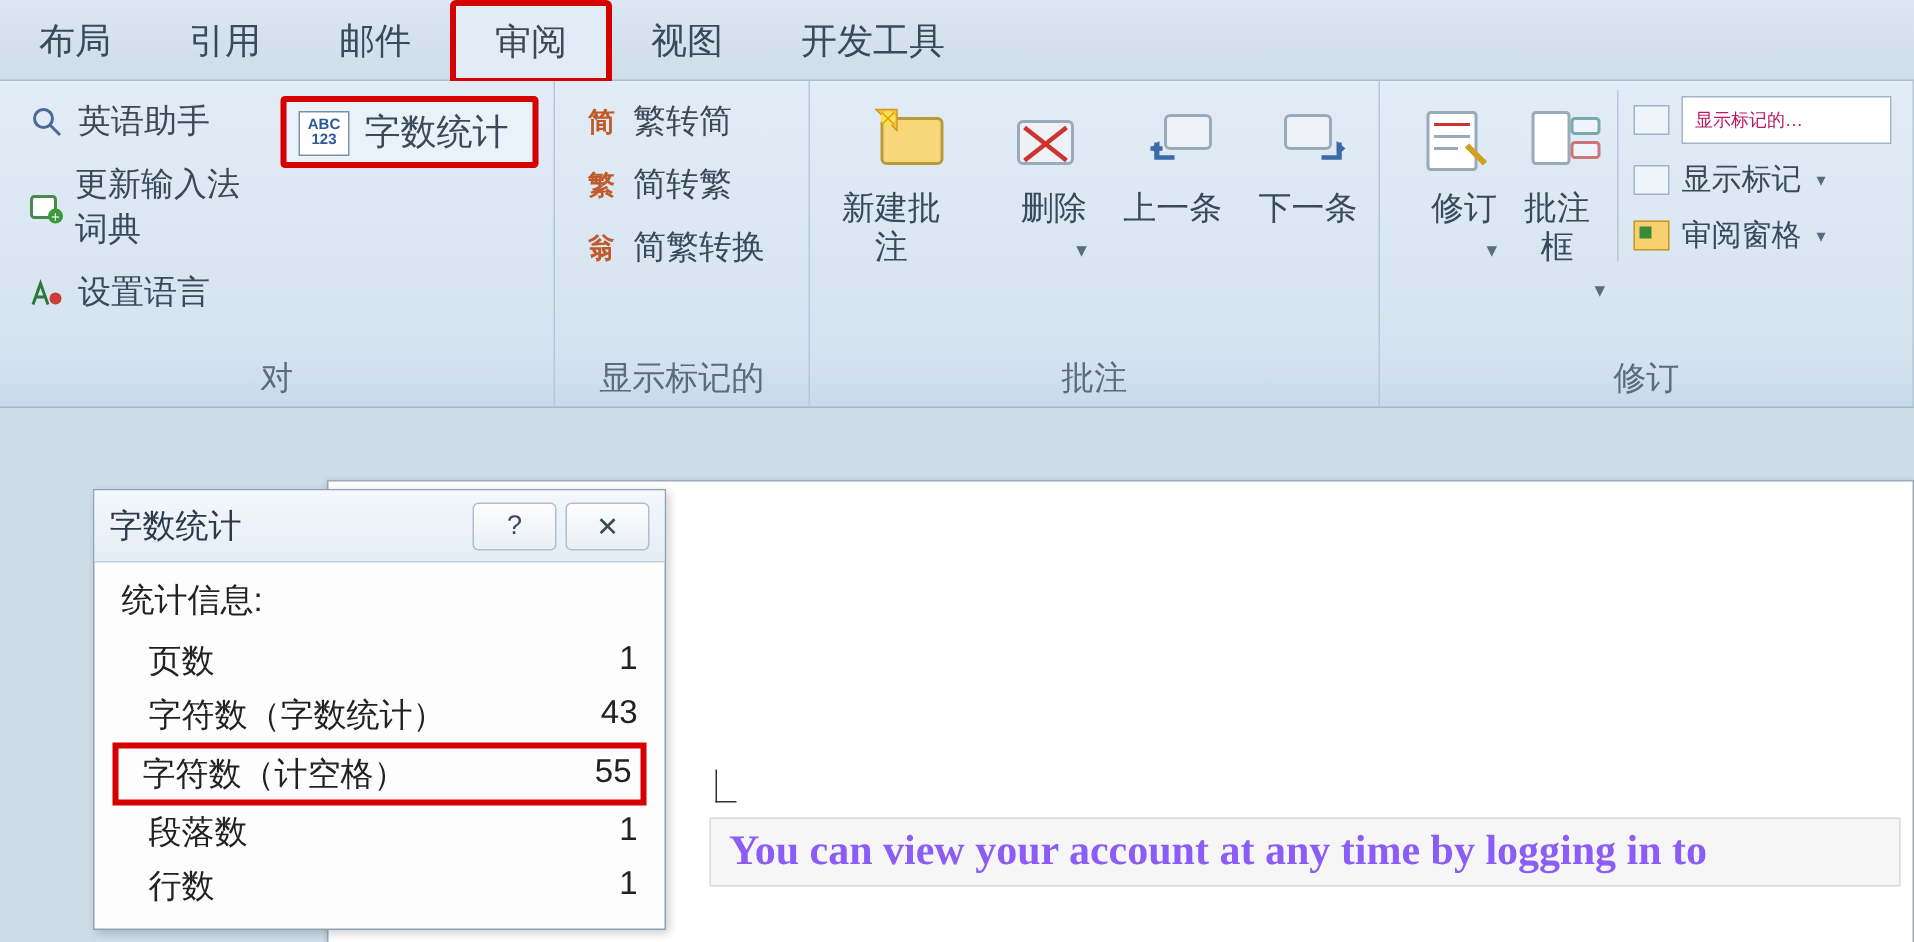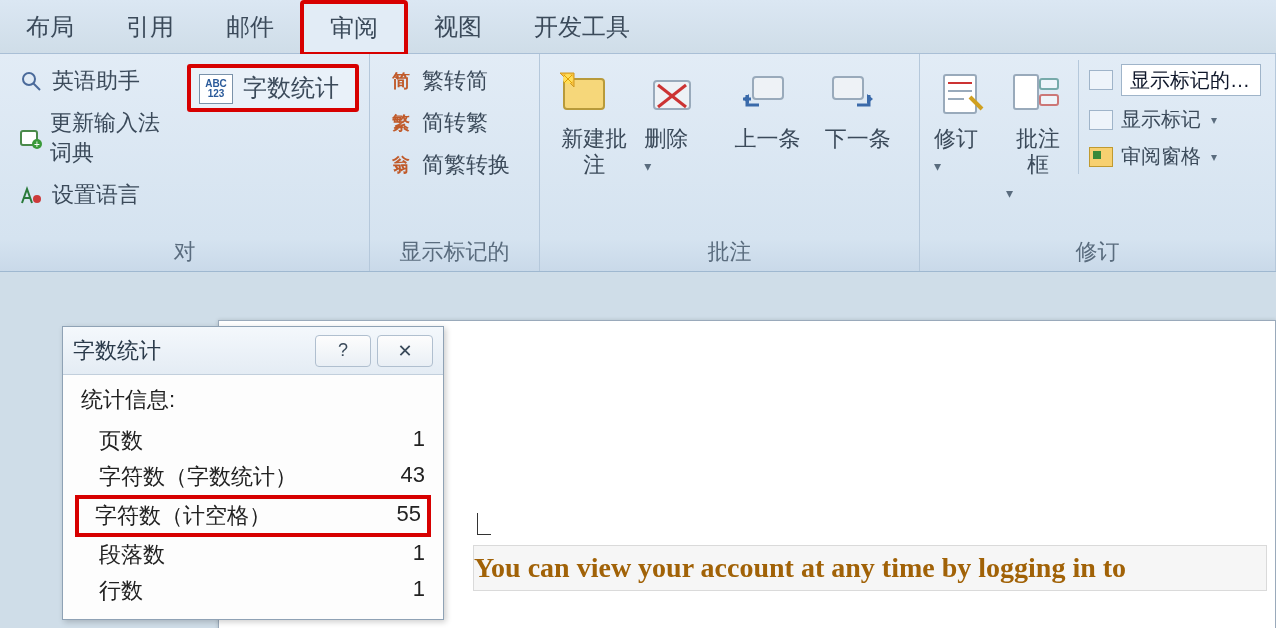--- a/index.html
+++ b/index.html
@@ -88,21 +88,21 @@
     border: 1px solid #7a92aa;
     font-size: 10px;
     line-height: 1;
     display: flex; flex-direction: column; align-items: center; justify-content: center;
     color: #2a5a9a;
     font-weight: bold;
   }
   .bigbtn {
     display: inline-flex;
     flex-direction: column;
-    align-items: flex-start;
+    align-items: flex-end;
     justify-content: flex-start;
     width: 92px;
     padding: 4px 4px;
     font-size: 22px;
     color: #3b4a5a;
     cursor: pointer;
     gap: 6px;
   }
   .bigbtn .bigic {
     width: 56px; height: 56px;
@@ -128,23 +128,23 @@
   }
   .seltext {
     position: absolute;
     left: 254px; top: 224px;
     width: 794px; height: 46px;
     background: #f6f6f6;
     border: 1px solid #dadada;
     font-family: "Times New Roman", serif;
     font-size: 28px;
     font-weight: bold;
-    color: #a16207;
+    color: #8b5cf6;
     display: flex; align-items: center;
-    padding: 0 0;
+    padding: 0 12px;
   }
   .cursor {
     position: absolute;
     left: 258px; top: 192px;
     width: 14px; height: 22px;
     border-left: 1px solid #333;
     border-bottom: 1px solid #333;
   }
   
   .dialog {
@@ -205,21 +205,21 @@
     padding: 4px 4px; cursor: pointer;
     white-space: nowrap;
   }
   .rightsmall .drop { font-size: 12px; color: #5a6c7e; margin-left: 2px; }
   .dropdown-input {
     background: #fff;
     border: 1px solid #9fb4c9;
     height: 32px;
     display: flex; align-items: center;
     padding: 0 8px;
-    font-size: 20px; color: #0f172a;
+    font-size: 12px; color: #be185d;
     min-width: 140px;
   }
   svg { display: block; }
 </style>
 </head>
 <body>
 
 <div class="tabbar">
   <div class="tab">布局</div>
   <div class="tab">引用</div>

